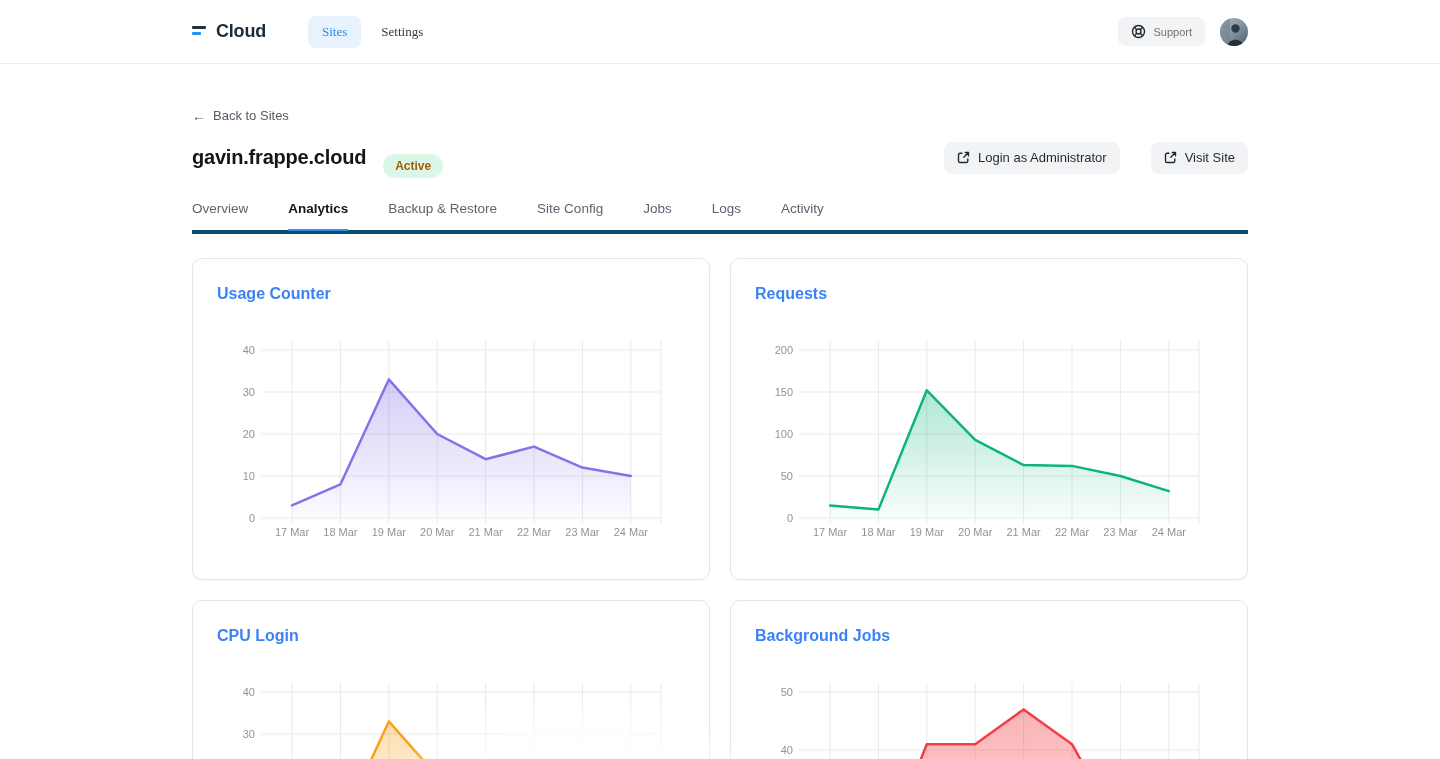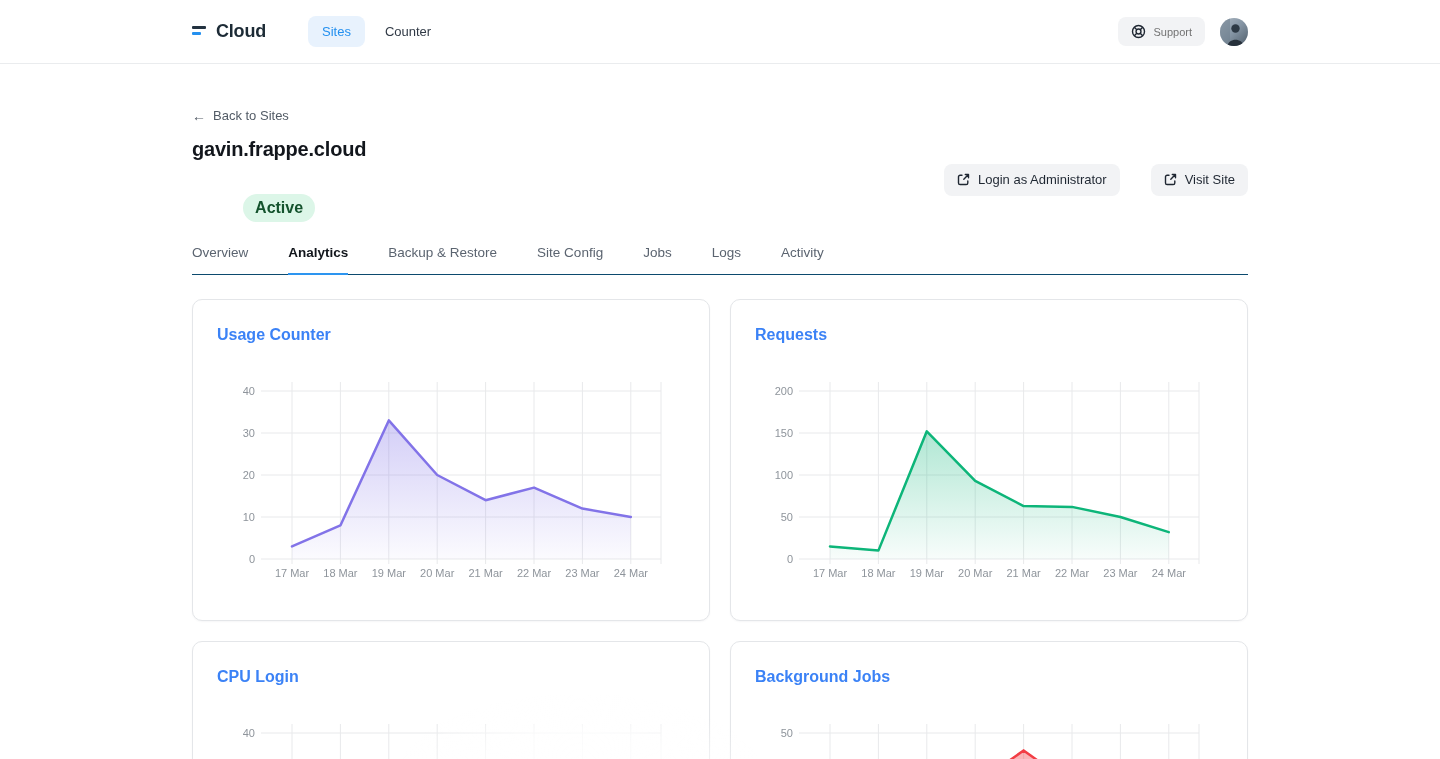--- a/index.html
+++ b/index.html
@@ -8,46 +8,46 @@
 
   
   .navbar { height:64px; display:flex; align-items:center; justify-content:space-between;
     padding:0 192px; border-bottom:1px solid #eaecee; background:#fff; }
   .nav-left { display:flex; align-items:center; }
   .logo { display:flex; align-items:center; gap:9px; cursor:pointer; }
   .logo-mark { width:15px; height:12px; position:relative; }
   .logo-mark .bar-top { position:absolute; top:0; left:0; width:14px; height:3.4px; background:#233240; border-radius:1px; }
   .logo-mark .bar-bottom { position:absolute; top:6px; left:0; width:8.5px; height:3.4px; background:#2490ef; border-radius:1px; }
   .logo-text { font-size:18px; font-weight:700; color:#1d2b36; letter-spacing:-0.2px; }
-  .nav-items { margin-left:42px; display:flex; gap:6px; }
+  .nav-items { margin-left:42px; display:flex; gap:6px;font-family:Liberation Serif, serif; }
   .nav-item { font-size:13px; font-weight:500; padding:8px 14px; border-radius:8px; color:#313a46; cursor:pointer; }
   .nav-item.active { background:#e8f2fd; color:#2490ef; }
   .nav-right { display:flex; align-items:center; gap:15px; }
   .support-btn { display:flex; align-items:center; gap:7px; background:#f2f3f5; border:none;
     border-radius:8px; padding:7px 13px; font-size:11px; font-weight:500; color:#737373; cursor:pointer;
     font-family:"Liberation Sans", sans-serif; }
   .avatar { width:28px; height:28px; border-radius:50%; overflow:hidden; cursor:pointer; flex:none; }
 
   
   .container { width:1056px; margin:0 auto; }
   .back-link { margin-top:44px; display:inline-flex; align-items:center; gap:7px;
     font-size:13px; color:#525b66; cursor:pointer; }
   .back-arrow { font-size:14px; line-height:1; color:#525b66; }
   .title-row { margin-top:13px; display:flex; align-items:center; justify-content:space-between; }
-  .title-left { display:flex; align-items:center; gap:17px;flex-direction:column; }
+  .title-left { display:flex; align-items:center; gap:17px; }
   .site-title { font-size:20px; font-weight:700; color:#12161c; letter-spacing:-0.2px; }
-  .badge { background:#dcf6e8; color:#14532d; font-size:16px; font-weight:600;
+  .badge { background:#dcf6e8; color:#a16207; font-size:12px; font-weight:600;
     padding:5px 12px; border-radius:999px;margin-top:16px; }
   .title-actions { display:flex; gap:31px; }
   .action-btn { display:flex; align-items:center; gap:8px; background:#f2f3f5; border:none;
     border-radius:8px; height:32px; padding:0 13px; font-size:13px; font-weight:500; color:#1f2732;
     cursor:pointer; font-family:"Liberation Sans", sans-serif; }
 
   
-  .tabs { margin-top:23px; display:flex; gap:40px; border-bottom:1px solid #0c4a6e; }
+  .tabs { margin-top:23px; display:flex; gap:40px; border-bottom:4px solid #0c4a6e; }
   .tab { padding-bottom:13px; font-size:13.5px; color:#5b6470; cursor:pointer;
     border-bottom:2px solid transparent; margin-bottom:-1px; }
   .tab.active { color:#12161c; font-weight:600; border-bottom-color:#2d95f0; }
 
   
   .cards { margin-top:24px; display:grid; grid-template-columns:1fr 1fr; gap:20px; }
   .card { background:#fff; border:1px solid #e4e6e9; border-radius:10px; padding:24px;
     height:322px; overflow:hidden; box-shadow:0 1px 2px rgba(16,24,40,0.04); }
   .card-title { font-size:16px; font-weight:600; color:#3b82f6; line-height:22px; }
   .chart-wrap { margin-top:26px; }
@@ -64,21 +64,21 @@
   <div class="nav-left">
     <div class="logo">
       <span class="logo-mark">
         <span class="bar-top"></span>
           <span class="bar-bottom"></span>
       </span>
       <span class="logo-text">Cloud</span>
     </div>
     <nav class="nav-items">
         <div class="nav-item active">Sites</div>
-        <div class="nav-item">Counter</div>
+        <div class="nav-item">Settings</div>
       </nav>
   </div>
   <div class="nav-right">
     <button class="support-btn">
       <svg width="15" height="15" viewBox="0 0 14 14" fill="none" stroke="#1f2732" stroke-width="1.3">
         <circle cx="7" cy="7" r="5.6"></circle>
           <circle cx="7" cy="7" r="2.3"></circle>
         <line x1="5.4" y1="5.4" x2="3.1" y2="3.1"></line>
           <line x1="8.6" y1="5.4" x2="10.9" y2="3.1"></line>
         <line x1="5.4" y1="8.6" x2="3.1" y2="10.9"></line>

